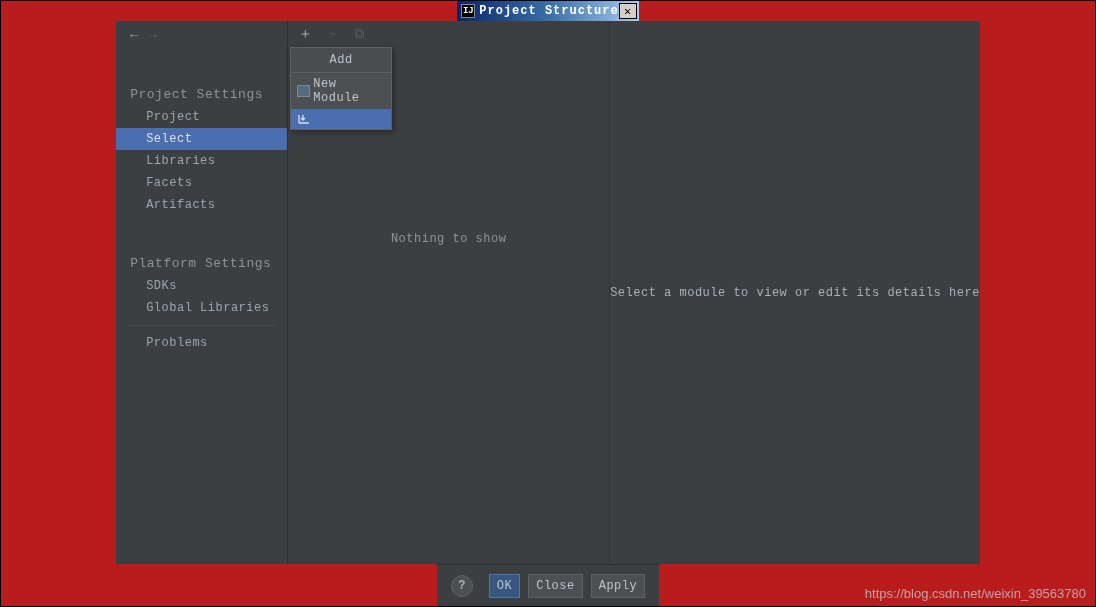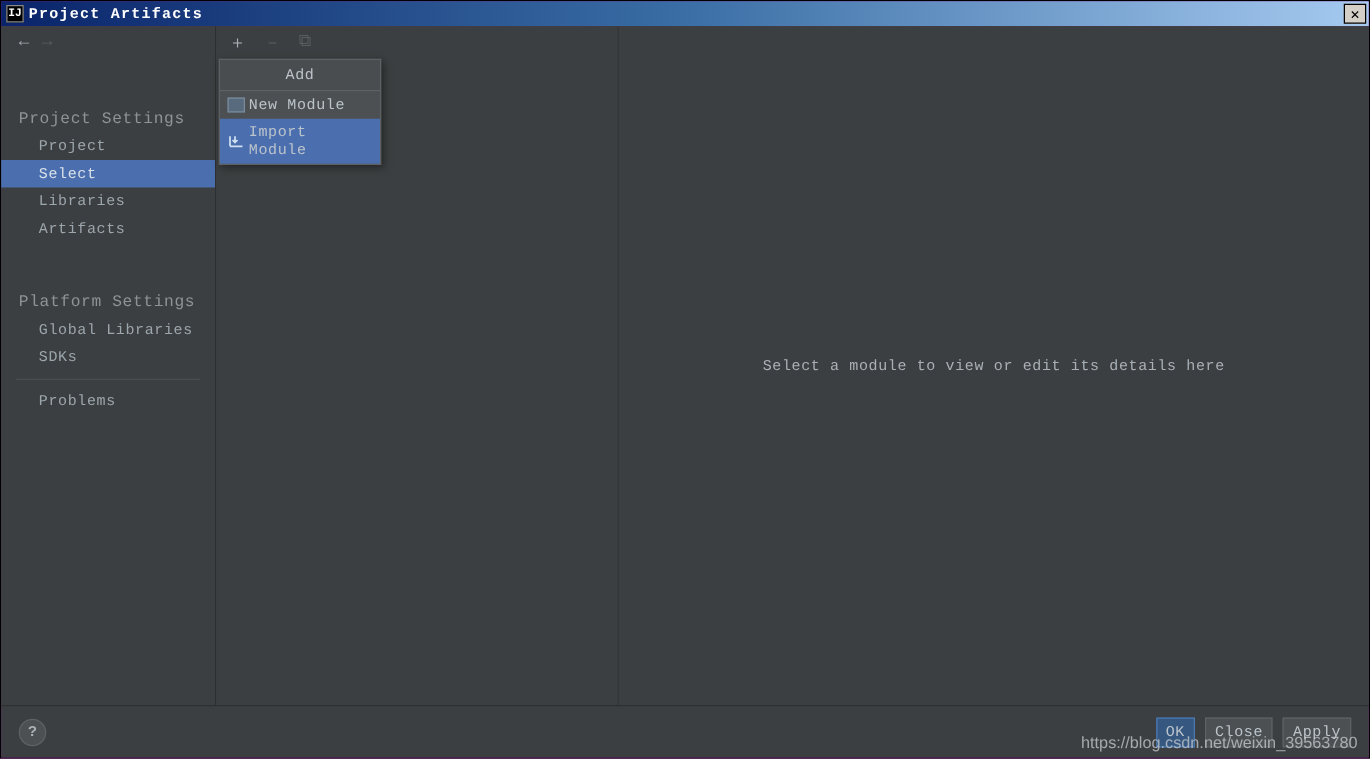--- a/index.html
+++ b/index.html
@@ -1,35 +1,35 @@
 <!DOCTYPE html>
 <html><head>
 <meta charset="utf-8">
 <style>
 * { box-sizing: border-box; margin: 0; padding: 0; font-family: "Courier New", monospace; font-size: 12px; }
 html, body { width: 1096px; height: 607px; overflow: hidden; }
-.window { width: 1096px; height: 607px; display: flex; flex-direction: column; background: #a21caf; border: 1px solid #000; }
+.window { width: 1096px; height: 607px; display: flex; flex-direction: column; background: #b91c1c; border: 1px solid #000; align-items: center; }
 .titlebar { height: 20px; background: linear-gradient(to right, #0a246a 0%, #3a6ea5 50%, #a6caf0 100%); display: flex; align-items: center; padding-left: 4px; color: #fff; font-weight: bold; }
 .titlebar .app-icon { width: 14px; height: 14px; background: #000; display: inline-flex; align-items: center; justify-content: center; color: #fff; font-size: 9px; margin-right: 4px; border: 1px solid #888; }
 .titlebar .title-text { letter-spacing: 1px; }
 .titlebar .close-btn { margin-left: auto; width: 18px; height: 16px; background: #d4d0c8; border: 1px solid #000; display: flex; align-items: center; justify-content: center; color: #000; font-weight: bold; margin-right: 2px; cursor: pointer; }
 .content { flex: 1; display: flex; background: #3c3f41; }
 .sidebar { width: 172px; background: #3c3f41; border-right: 1px solid #2d2f30; display: flex; flex-direction: column; }
 .nav-arrows { height: 26px; display: flex; align-items: center; padding-left: 14px; gap: 10px; }
 .arrow { color: #9ca6ad; cursor: pointer; font-size: 14px; }
 .arrow.disabled { color: #5a5d5f; }
 .sidebar-section { color: #8e9396; padding: 4px 14px; font-size: 13px; letter-spacing: 0.5px; margin-top: 36px; }
 .sidebar-item { color: #9ca6ad; padding: 4px 14px 4px 30px; cursor: pointer; letter-spacing: 0.5px; }
 .sidebar-item.selected { background: #4b6eaf; color: #d8e0e8; }
 .sidebar-divider { height: 1px; background: #4a4d4f; margin: 6px 12px; }
 .mid-panel { width: 322px; background: #3c3f41; border-right: 1px solid #323435; position: relative; }
 .toolbar { height: 26px; display: flex; align-items: center; padding-left: 10px; gap: 14px; }
 .tool-btn { color: #a9b0b6; cursor: pointer; font-size: 14px; }
 .tool-btn.disabled { color: #5a5d5f; }
-.popup { position: absolute; top: 26px; left: 2px; width: 130px; background: #4c5052; border: 1px solid #5e6163; z-index: 10; box-shadow: 2px 2px 6px rgba(0,0,0,0.4); }
+.popup { position: absolute; top: 26px; left: 2px; width: 102px; background: #4c5052; border: 1px solid #5e6163; z-index: 10; box-shadow: 2px 2px 6px rgba(0,0,0,0.4); }
 .popup-header { background: #4a4d50; color: #bcc4cb; text-align: center; padding: 5px 0; border-bottom: 1px solid #5e6163; letter-spacing: 0.5px; }
 .popup-item { display: flex; align-items: center; padding: 4px 6px; color: #bcc4cb; cursor: pointer; gap: 3px; letter-spacing: 0.5px; }
 .popup-item.selected { background: #4b6eaf; }
 .popup-icon { width: 14px; height: 12px; display: inline-block; }
 .folder-icon { background: #586b7e; border: 1px solid #7a8a9a; }
 .import-icon svg { width: 14px; height: 12px; }
 .empty-text { color: #8e9396; text-align: center; margin-top: 185px; letter-spacing: 0.5px; }
 .right-panel { flex: 1; background: #3c3f41; display: flex; align-items: center; justify-content: center; }
 .detail-text { color: #a9b0b6; letter-spacing: 0.5px; }
 .footer { height: 42px; background: #3c3f41; border-top: 1px solid #2d2f30; display: flex; align-items: center; padding: 0 14px; gap: 8px; }
@@ -38,41 +38,42 @@
 .btn { height: 24px; padding: 0 7px; background: #4c5052; border: 1px solid #5e6163; color: #bcc4cb; cursor: pointer; display: flex; align-items: center; letter-spacing: 0.5px; }
 .btn.primary { background: #365880; border-color: #4a79b0; }
 .watermark { position: absolute; bottom: 6px; right: 10px; color: #c8ccd0; font-family: Arial, sans-serif; font-size: 13px; opacity: 0.75; pointer-events: none; margin-top: 30px; }
 </style>
 </head>
 <body>
 
 <div class="window">
   <div class="titlebar">
     <span class="app-icon">IJ</span>
-    <span class="title-text">Project Artifacts</span>
+    <span class="title-text">Project Structure</span>
     <span class="close-btn">✕</span>
   </div>
 
   <div class="content">
 
     <div class="sidebar">
       <div class="nav-arrows">
         <span class="arrow">←</span>
         <span class="arrow disabled">→</span>
       </div>
 
       <div class="sidebar-section">Project Settings</div>
       <div class="sidebar-item">Project</div>
       <div class="sidebar-item selected">Select</div>
       <div class="sidebar-item">Libraries</div>
+      <div class="sidebar-item">Facets</div>
       <div class="sidebar-item">Artifacts</div>
 
       <div class="sidebar-section">Platform Settings</div>
+      <div class="sidebar-item">SDKs</div>
       <div class="sidebar-item">Global Libraries</div>
-      <div class="sidebar-item">SDKs</div>
 
       <div class="sidebar-divider"></div>
       <div class="sidebar-item" style="">Problems</div>
     </div>
 
     <div class="mid-panel">
       <div class="toolbar">
         <span class="tool-btn">＋</span>
         <span class="tool-btn disabled">－</span>
         <span class="tool-btn disabled">⧉</span>
@@ -83,24 +84,24 @@
         <div class="popup-item">
           <span class="popup-icon folder-icon"></span>
           <span>New Module</span>
         </div>
         <div class="popup-item selected">
           <span class="popup-icon import-icon">
             <svg viewBox="0 0 14 12">
                 <path d="M2 10 L2 2 M2 10 L12 10 M6 2 L6 7 M4 5 L6 7 L8 5" stroke="#cfe0f0" stroke-width="1.4" fill="none"></path>
               </svg>
           </span>
-          <span>Import Module</span>
         </div>
       </div>
 
+      <div class="empty-text">Nothing to show</div>
     </div>
 
     <div class="right-panel">
       <div class="detail-text">Select a module to view or edit its details here</div>
     </div>
 
   </div>
 
   <div class="footer">
     <div class="help-btn">?</div>

